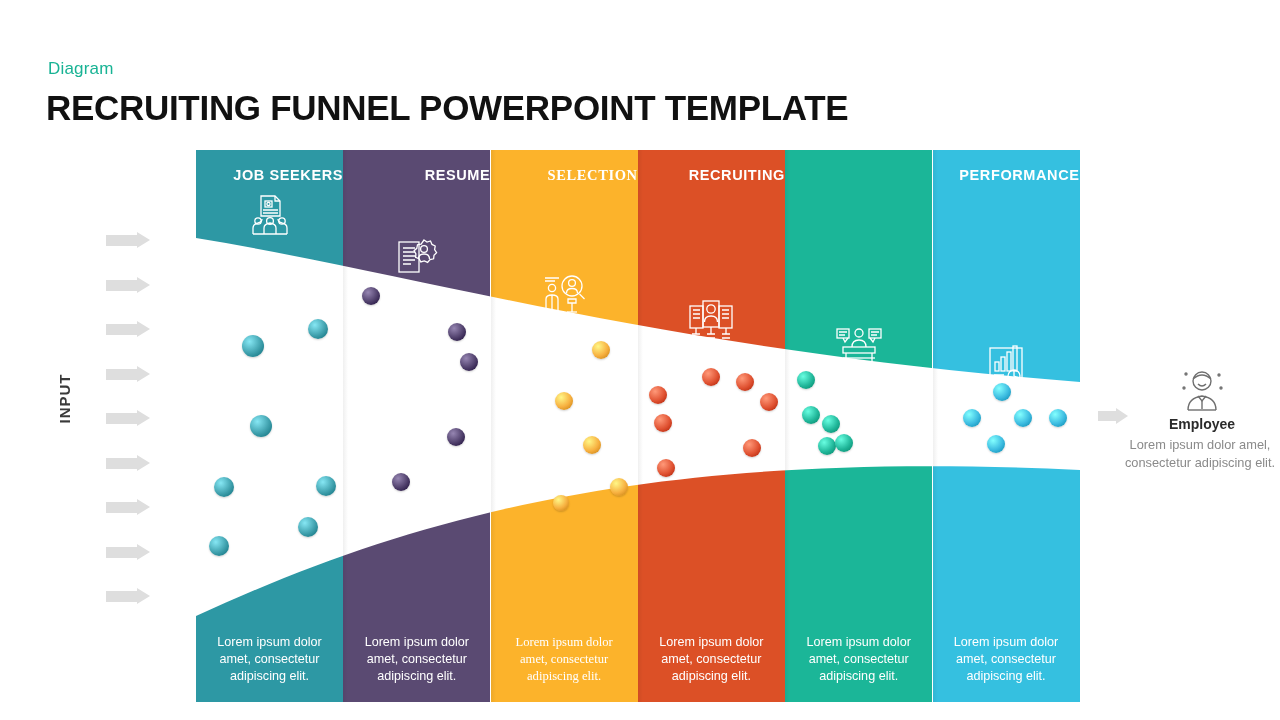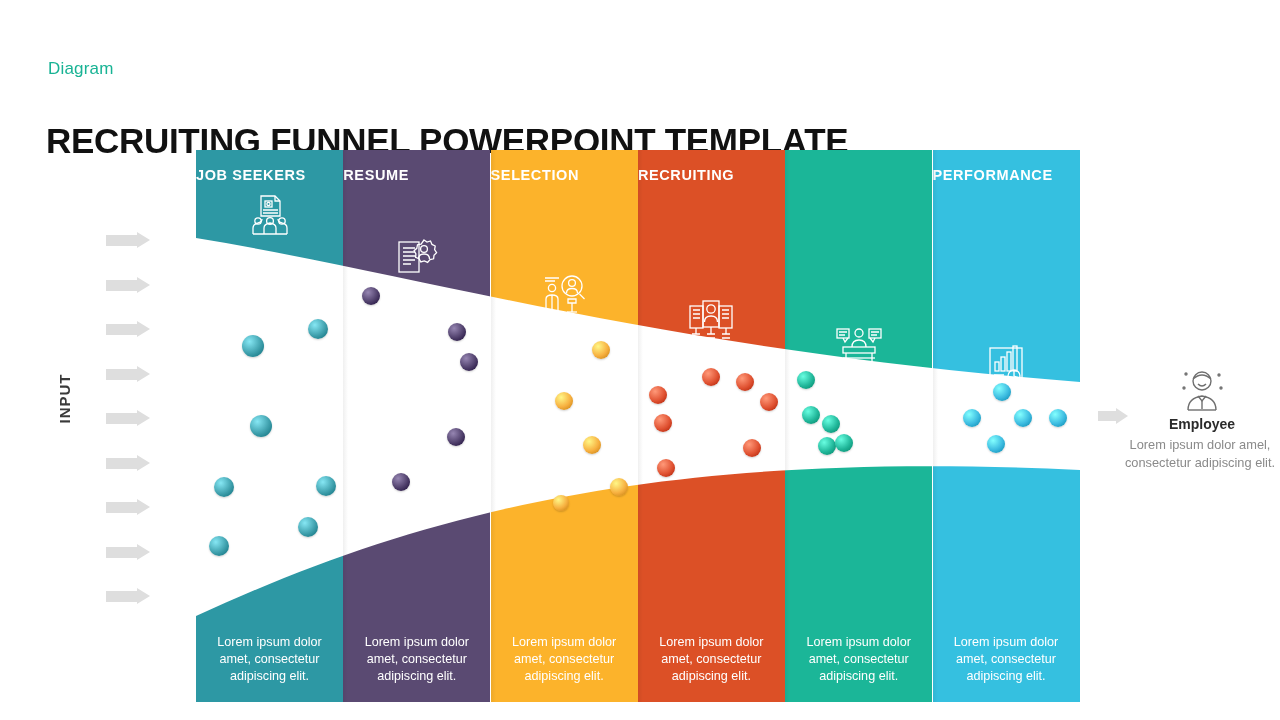--- a/index.html
+++ b/index.html
@@ -13,21 +13,21 @@
 
   
   .kicker{
     position:absolute;left:48px;top:59px;
     font-size:17px;color:#18b394;letter-spacing:.2px;
     font-family:"Liberation Sans",sans-serif;
   }
   .title{
     position:absolute;left:46px;top:88px;
     font-size:35px;font-weight:bold;color:#111111;
-    letter-spacing:-0.3px;white-space:nowrap;margin-top:33px;
+    letter-spacing:-0.3px;white-space:nowrap;
   }
 
   
   .input-label{
     position:absolute;left:34px;top:390px;
     width:60px;text-align:center;
     font-size:15px;font-weight:bold;color:#3a3a3a;
     letter-spacing:1px;
     transform:rotate(-90deg);transform-origin:center center;
   }
@@ -51,21 +51,21 @@
   }
   .col .band{position:absolute;left:0;top:0;width:100%;height:100%;}
   .col .sep{
     position:absolute;left:0;top:0;width:5px;height:100%;
     background:linear-gradient(to right,rgba(0,0,0,.20),rgba(0,0,0,0));
     opacity:.30;z-index:6;pointer-events:none;
   }
 
   .colhead{
     position:absolute;left:0;top:0;width:100%;
-    text-align:left;z-index:4;
+    text-align:right;z-index:4;
   }
   .colhead .hl{
     display:inline-block;margin-top:17px;
     font-size:14.5px;font-weight:bold;color:#ffffff;
     letter-spacing:.6px;white-space:nowrap;
   }
   .colicon{
     position:absolute;left:0;width:100%;text-align:center;z-index:4;
   }
   .colicon svg{display:inline-block;}
@@ -182,21 +182,21 @@
       <rect x="4" y="8" width="20" height="30"></rect>
       <path d="M8 14 h12 M8 18 h12 M8 22 h12 M8 26 h12 M8 30 h8"></path>
       <path d="M29 6 l3 2 l3.5 -1 l1.5 3.4 l3.2 1.6 l-0.6 3.6 l2 3 l-2.6 2.6 l-0.4 3.6 l-3.6 0.8 l-2.4 2.8 l-3.3-1.5 l-3.5 1 l-1.8-3.2 l-3.4-1.3 l0.3-3.6 l-1.8-3.1 l2.7-2.4 l0.7-3.6 l3.6-0.6 z"></path>
       <circle cx="29" cy="15" r="3.4"></circle>
       <path d="M23.5 25 q0-5 5.5-5 q5.5 0 5.5 5"></path>
             </svg></div>
           <div class="colfoot" style="background: rgb(90, 74, 114);">
             <p>Lorem ipsum dolor amet, consectetur adipiscing elit.</p>
           </div>
         </div>
-        <div class="col" style="left: 294.6px;">
+        <div class="col" style="left: 294.6px; font-family: Liberation Serif, serif;">
           <div class="band" style="background: rgb(252, 179, 43);"></div>
           <div class="sep"></div>
           <div class="colhead"><span class="hl">SELECTION</span></div>
           <div class="colicon" style="top: 122px;"><svg width="46" height="44" viewBox="0 0 46 44" fill="none" stroke="#ffffff" stroke-width="1.3">
       <path d="M4 6 h14 M4 9 h10"></path>
       <circle cx="11" cy="16" r="3.6"></circle>
       <path d="M5 40 v-13 q0-4 6-4 q6 0 6 4 v13"></path>
       <path d="M11 23 v17"></path>
       <circle cx="31" cy="14" r="10"></circle>
       <circle cx="31" cy="11" r="3.4"></circle>

